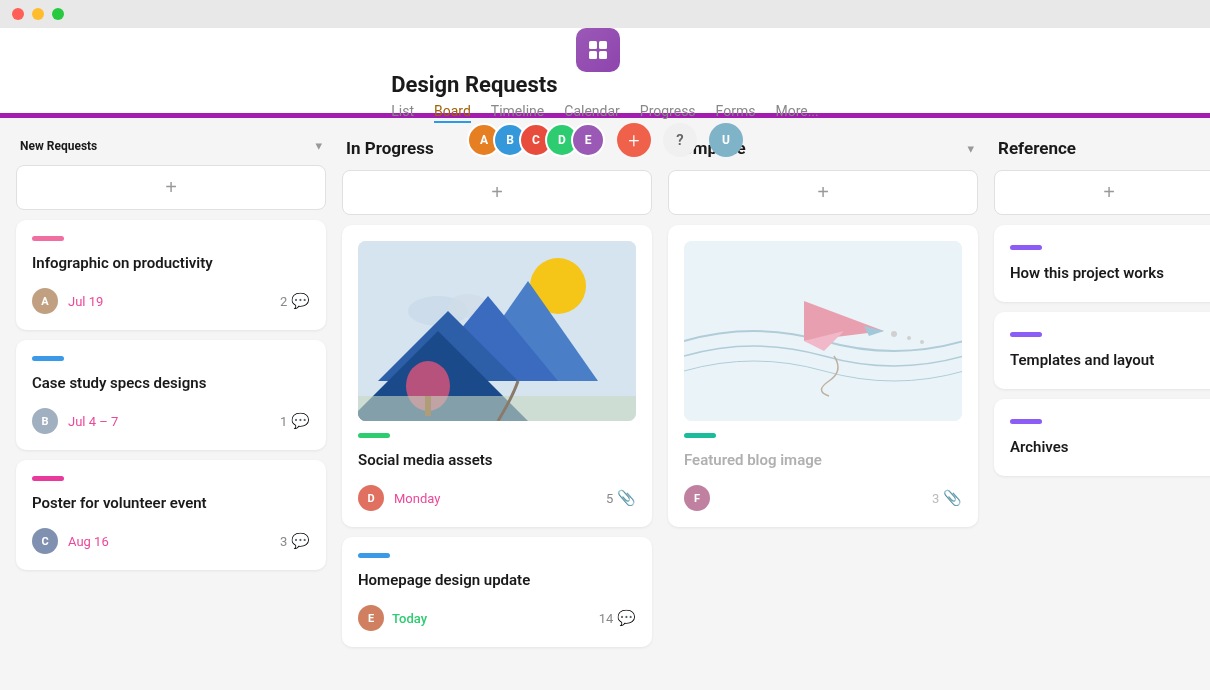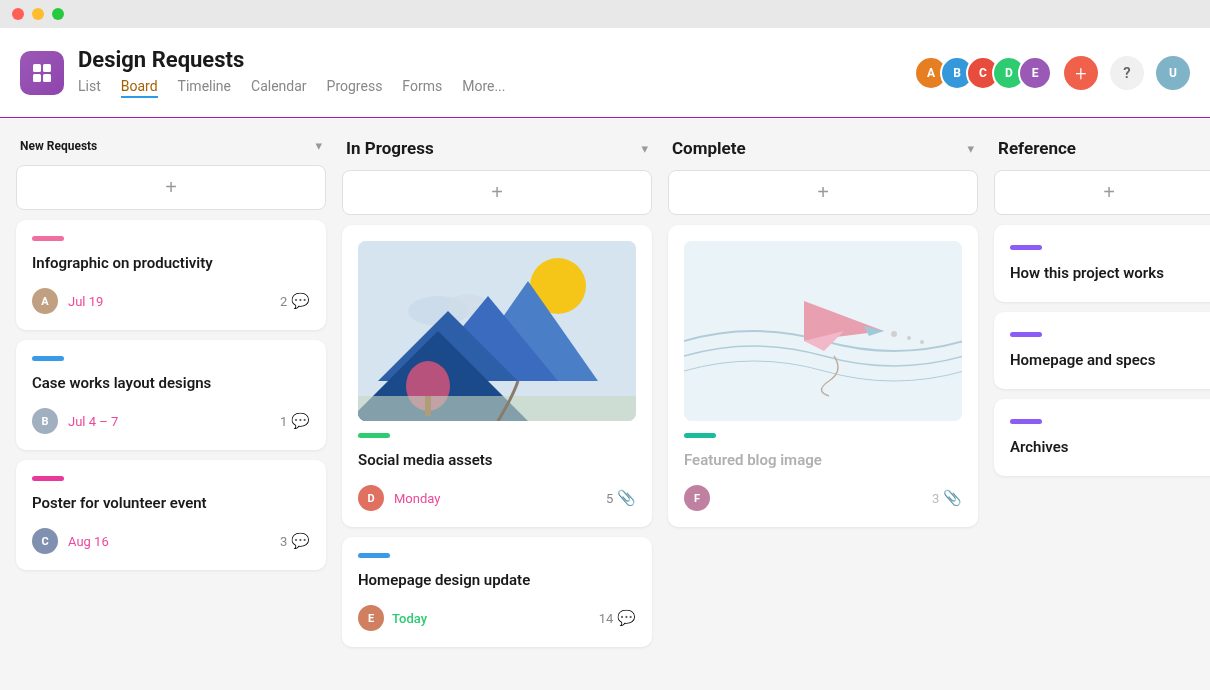--- a/index.html
+++ b/index.html
@@ -6,21 +6,21 @@
     body { font-family: -apple-system, BlinkMacSystemFont, 'Segoe UI', Roboto, sans-serif; background: #f5f5f5; width: 1210px; height: 690px; overflow: hidden; }
 
     
     .titlebar { background: #e8e8e8; height: 28px; display: flex; align-items: center; padding: 0 12px; gap: 8px; }
     .titlebar-dot { width: 12px; height: 12px; border-radius: 50%; }
     .dot-red { background: #ff5f56; }
     .dot-yellow { background: #ffbd2e; }
     .dot-green { background: #27c93f; }
 
     
-    .header { background: #fff; border-bottom: 1px solid #a21caf; padding: 0 20px; display: flex; align-items: center; height: 90px; position: relative; }
+    .header { background: #fff; border-bottom: 5px solid #a21caf; padding: 0 20px; display: flex; align-items: center; height: 90px; position: relative; flex-direction: column; }
     .app-icon { width: 44px; height: 44px; background: linear-gradient(135deg, #9b59b6, #8e44ad); border-radius: 10px; display: flex; align-items: center; justify-content: center; color: white; font-size: 22px; margin-right: 14px; flex-shrink: 0; }
     .header-titles { flex: 1; }
     .project-name { font-size: 22px; font-weight: 700; color: #1a1a1a; }
     .nav-tabs { display: flex; gap: 20px; margin-top: 6px; text-align: right; }
     .nav-tab { font-size: 14px; color: #888; cursor: pointer; padding-bottom: 2px; text-decoration: none; }
     .nav-tab.active { color: #a16207; border-bottom: 2px solid #2c9ae8; }
     .header-right { display: flex; align-items: center; gap: 12px; }
     .avatars { display: flex; }
     .avatar { width: 34px; height: 34px; border-radius: 50%; border: 2px solid #fff; margin-left: -8px; overflow: hidden; background: #ccc; display: flex; align-items: center; justify-content: center; font-size: 12px; font-weight: bold; color: #fff; }
     .avatar:first-child { margin-left: 0; }
@@ -125,21 +125,21 @@
         </div>
         <div class="card-meta">
           <span style="font-size:13px;color:#888;">2</span>
           <span style="color:#bbb;font-size:15px;">💬</span>
         </div>
       </div>
     </div>
 
     <div class="card">
       <div class="card-accent" style="background:#3a9ae8;"></div>
-      <div class="card-title">Case works layout designs</div>
+      <div class="card-title">Case study specs designs</div>
       <div class="card-footer">
         <div class="card-footer-left">
           <div class="card-avatar" style="background:#a0b0c0;">B</div>
           <span class="card-date">Jul 4 – 7</span>
         </div>
         <div class="card-meta">
           <span style="font-size:13px;color:#888;">1</span>
           <span style="color:#bbb;font-size:15px;">💬</span>
         </div>
       </div>
@@ -276,21 +276,21 @@
     </div>
     <button class="add-card-btn">+</button>
 
     <div class="ref-card">
       <div class="ref-accent" style="background:#8b5cf6;"></div>
       <div class="ref-title">How this project works</div>
     </div>
 
     <div class="ref-card">
       <div class="ref-accent" style="background:#8b5cf6;"></div>
-      <div class="ref-title">Homepage and specs</div>
+      <div class="ref-title">Templates and layout</div>
     </div>
 
     <div class="ref-card">
       <div class="ref-accent" style="background:#8b5cf6;"></div>
       <div class="ref-title">Archives</div>
     </div>
   </div>
 
 </div>
 

